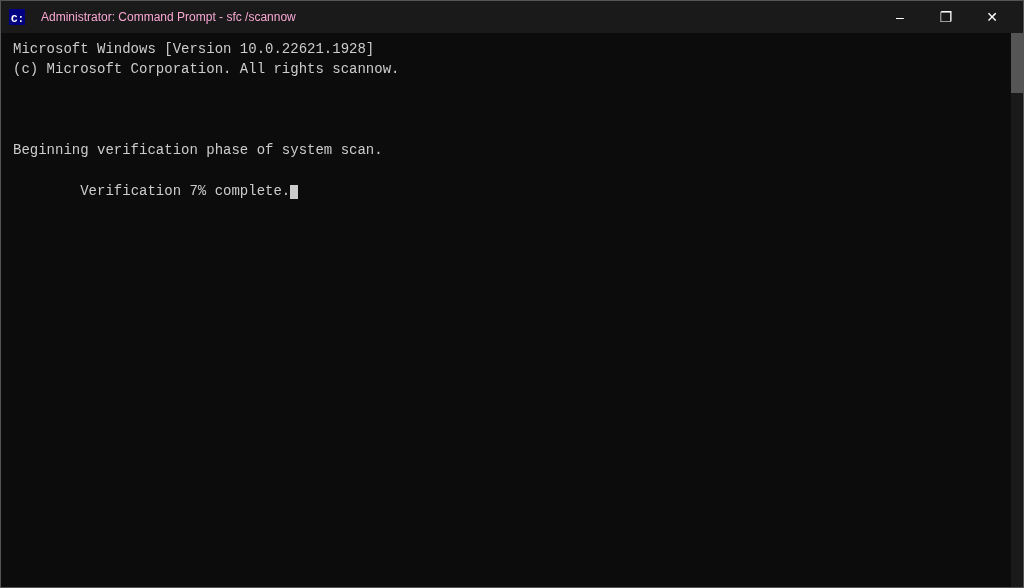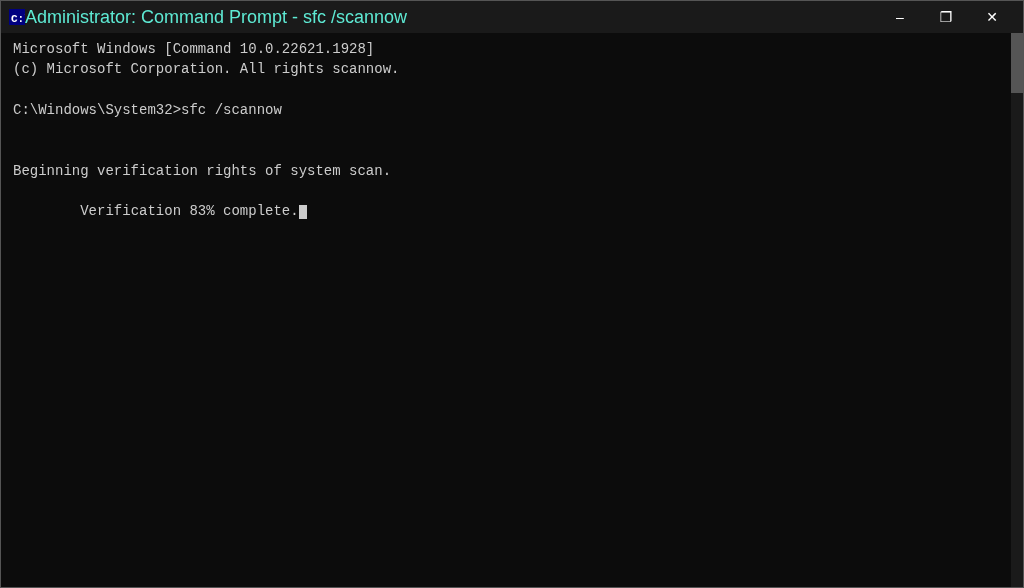--- a/index.html
+++ b/index.html
@@ -28,24 +28,25 @@
       display: flex;
       align-items: center;
       background: #1a1a1a;
       height: 32px;
       padding: 0 8px;
       flex-shrink: 0;
       position: relative;
     }
 
     .title-bar-text {
-      color: #5eead4;
-      font-size: 18px;
+      color: #f9a8d4;
+      font-size: 12px;
       font-family: 'Segoe UI', sans-serif;
       flex: 1;
+      padding-left: 16px;
     }
 
     .title-bar-controls {
       display: flex;
       align-items: center;
       gap: 0;
     }
 
     .title-bar-btn {
       width: 46px;
@@ -139,28 +140,27 @@
     <span class="title-bar-text">Administrator: Command Prompt - sfc  /scannow</span>
     <div class="title-bar-controls">
       <button class="title-bar-btn">–</button>
       <button class="title-bar-btn">❐</button>
       <button class="title-bar-btn close-btn">✕</button>
     </div>
   </div>
 
   <div class="terminal-body">
     <div>
-      <div class="terminal-line">Microsoft Windows [Command 10.0.22621.1928]</div>
+      <div class="terminal-line">Microsoft Windows [Version 10.0.22621.1928]</div>
       <div class="terminal-line">(c) Microsoft Corporation. All rights scannow.</div>
       <div class="terminal-line"></div>
-      <div class="terminal-line">C:\Windows\System32&gt;sfc /scannow</div>
       <div class="terminal-line"></div>
       <div class="terminal-line"></div>
-      <div class="terminal-line">Beginning verification rights of system scan.</div>
+      <div class="terminal-line">Beginning verification phase of system scan.</div>
       <div class="terminal-line">
-        <span>Verification 83% complete.</span><span class="cursor"></span>
+        <span>Verification 7% complete.</span><span class="cursor"></span>
       </div>
     </div>
     <div class="scrollbar">
       <div class="scrollbar-thumb"></div>
     </div>
   </div>
 </div>
 
 </body></html>

